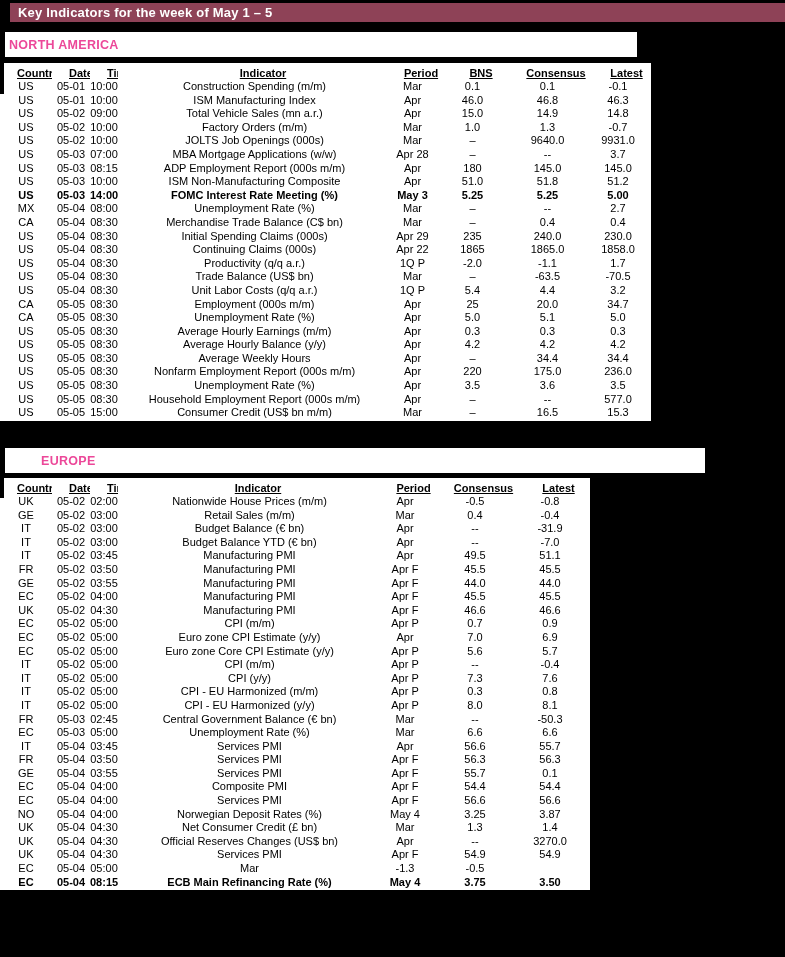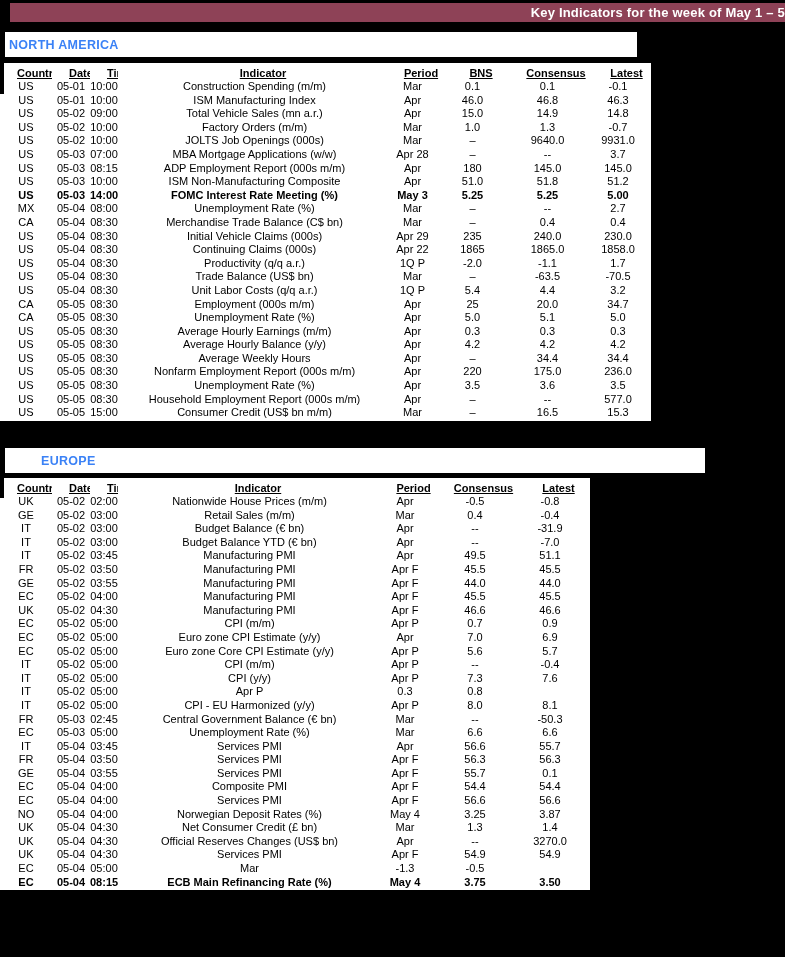--- a/index.html
+++ b/index.html
@@ -1,21 +1,21 @@
 <!DOCTYPE html>
 <html><head>
 <meta charset="utf-8">
 <style>
   html,body{margin:0;padding:0;background:#000;}
   .page{position:relative;width:785px;height:957px;background:#000;overflow:hidden;
         font-family:"Liberation Sans",sans-serif;}
   .title-bar{position:absolute;left:10px;top:3px;width:775px;height:19px;background:#8E4257;
         color:#ffffff;font-weight:bold;font-size:13px;line-height:19px;padding-left:8px;
-        box-sizing:border-box;letter-spacing:0.2px;text-align:right;}
-  .band{position:absolute;left:5px;height:25px;background:#ffffff;color:#3b82f6;
+        box-sizing:border-box;letter-spacing:0.2px;}
+  .band{position:absolute;left:5px;height:25px;background:#ffffff;color:#ec4899;
         font-weight:bold;font-size:12.5px;line-height:27px;padding-left:4px;
         box-sizing:border-box;letter-spacing:0.3px;}
   .band-na{top:32px;width:632px;}
   .band-eu{top:448px;width:700px;padding-left:36px;}
   .tablebox{position:absolute;background:#ffffff;}
   .tablebox-na{left:0;top:63px;width:651px;height:358px;}
   .tablebox-eu{left:0;top:478px;width:590px;height:412px;}
   .tick{position:absolute;left:0;top:0;width:4px;background:#000;}
   .tablebox-na .tick{height:31px;}
   .tablebox-eu .tick{height:20px;}
@@ -161,21 +161,21 @@
           <div class="cell">Merchandise Trade Balance (C$ bn)</div>
           <div class="cell">Mar</div>
           <div class="cell">–</div>
           <div class="cell">0.4</div>
           <div class="cell">0.4</div>
         </div>
         <div class="trow">
           <div class="cell">US</div>
           <div class="cell">05-04</div>
           <div class="cell">08:30</div>
-          <div class="cell">Initial Vehicle Claims (000s)</div>
+          <div class="cell">Initial Spending Claims (000s)</div>
           <div class="cell">Apr 29</div>
           <div class="cell">235</div>
           <div class="cell">240.0</div>
           <div class="cell">230.0</div>
         </div>
         <div class="trow">
           <div class="cell">US</div>
           <div class="cell">05-04</div>
           <div class="cell">08:30</div>
           <div class="cell">Continuing Claims (000s)</div>
@@ -446,20 +446,21 @@
           <div class="cell">05:00</div>
           <div class="cell">CPI (y/y)</div>
           <div class="cell">Apr P</div>
           <div class="cell">7.3</div>
           <div class="cell">7.6</div>
         </div>
         <div class="trow">
           <div class="cell">IT</div>
           <div class="cell">05-02</div>
           <div class="cell">05:00</div>
+          <div class="cell">CPI - EU Harmonized (m/m)</div>
           <div class="cell">Apr P</div>
           <div class="cell">0.3</div>
           <div class="cell">0.8</div>
         </div>
         <div class="trow">
           <div class="cell">IT</div>
           <div class="cell">05-02</div>
           <div class="cell">05:00</div>
           <div class="cell">CPI - EU Harmonized (y/y)</div>
           <div class="cell">Apr P</div>

